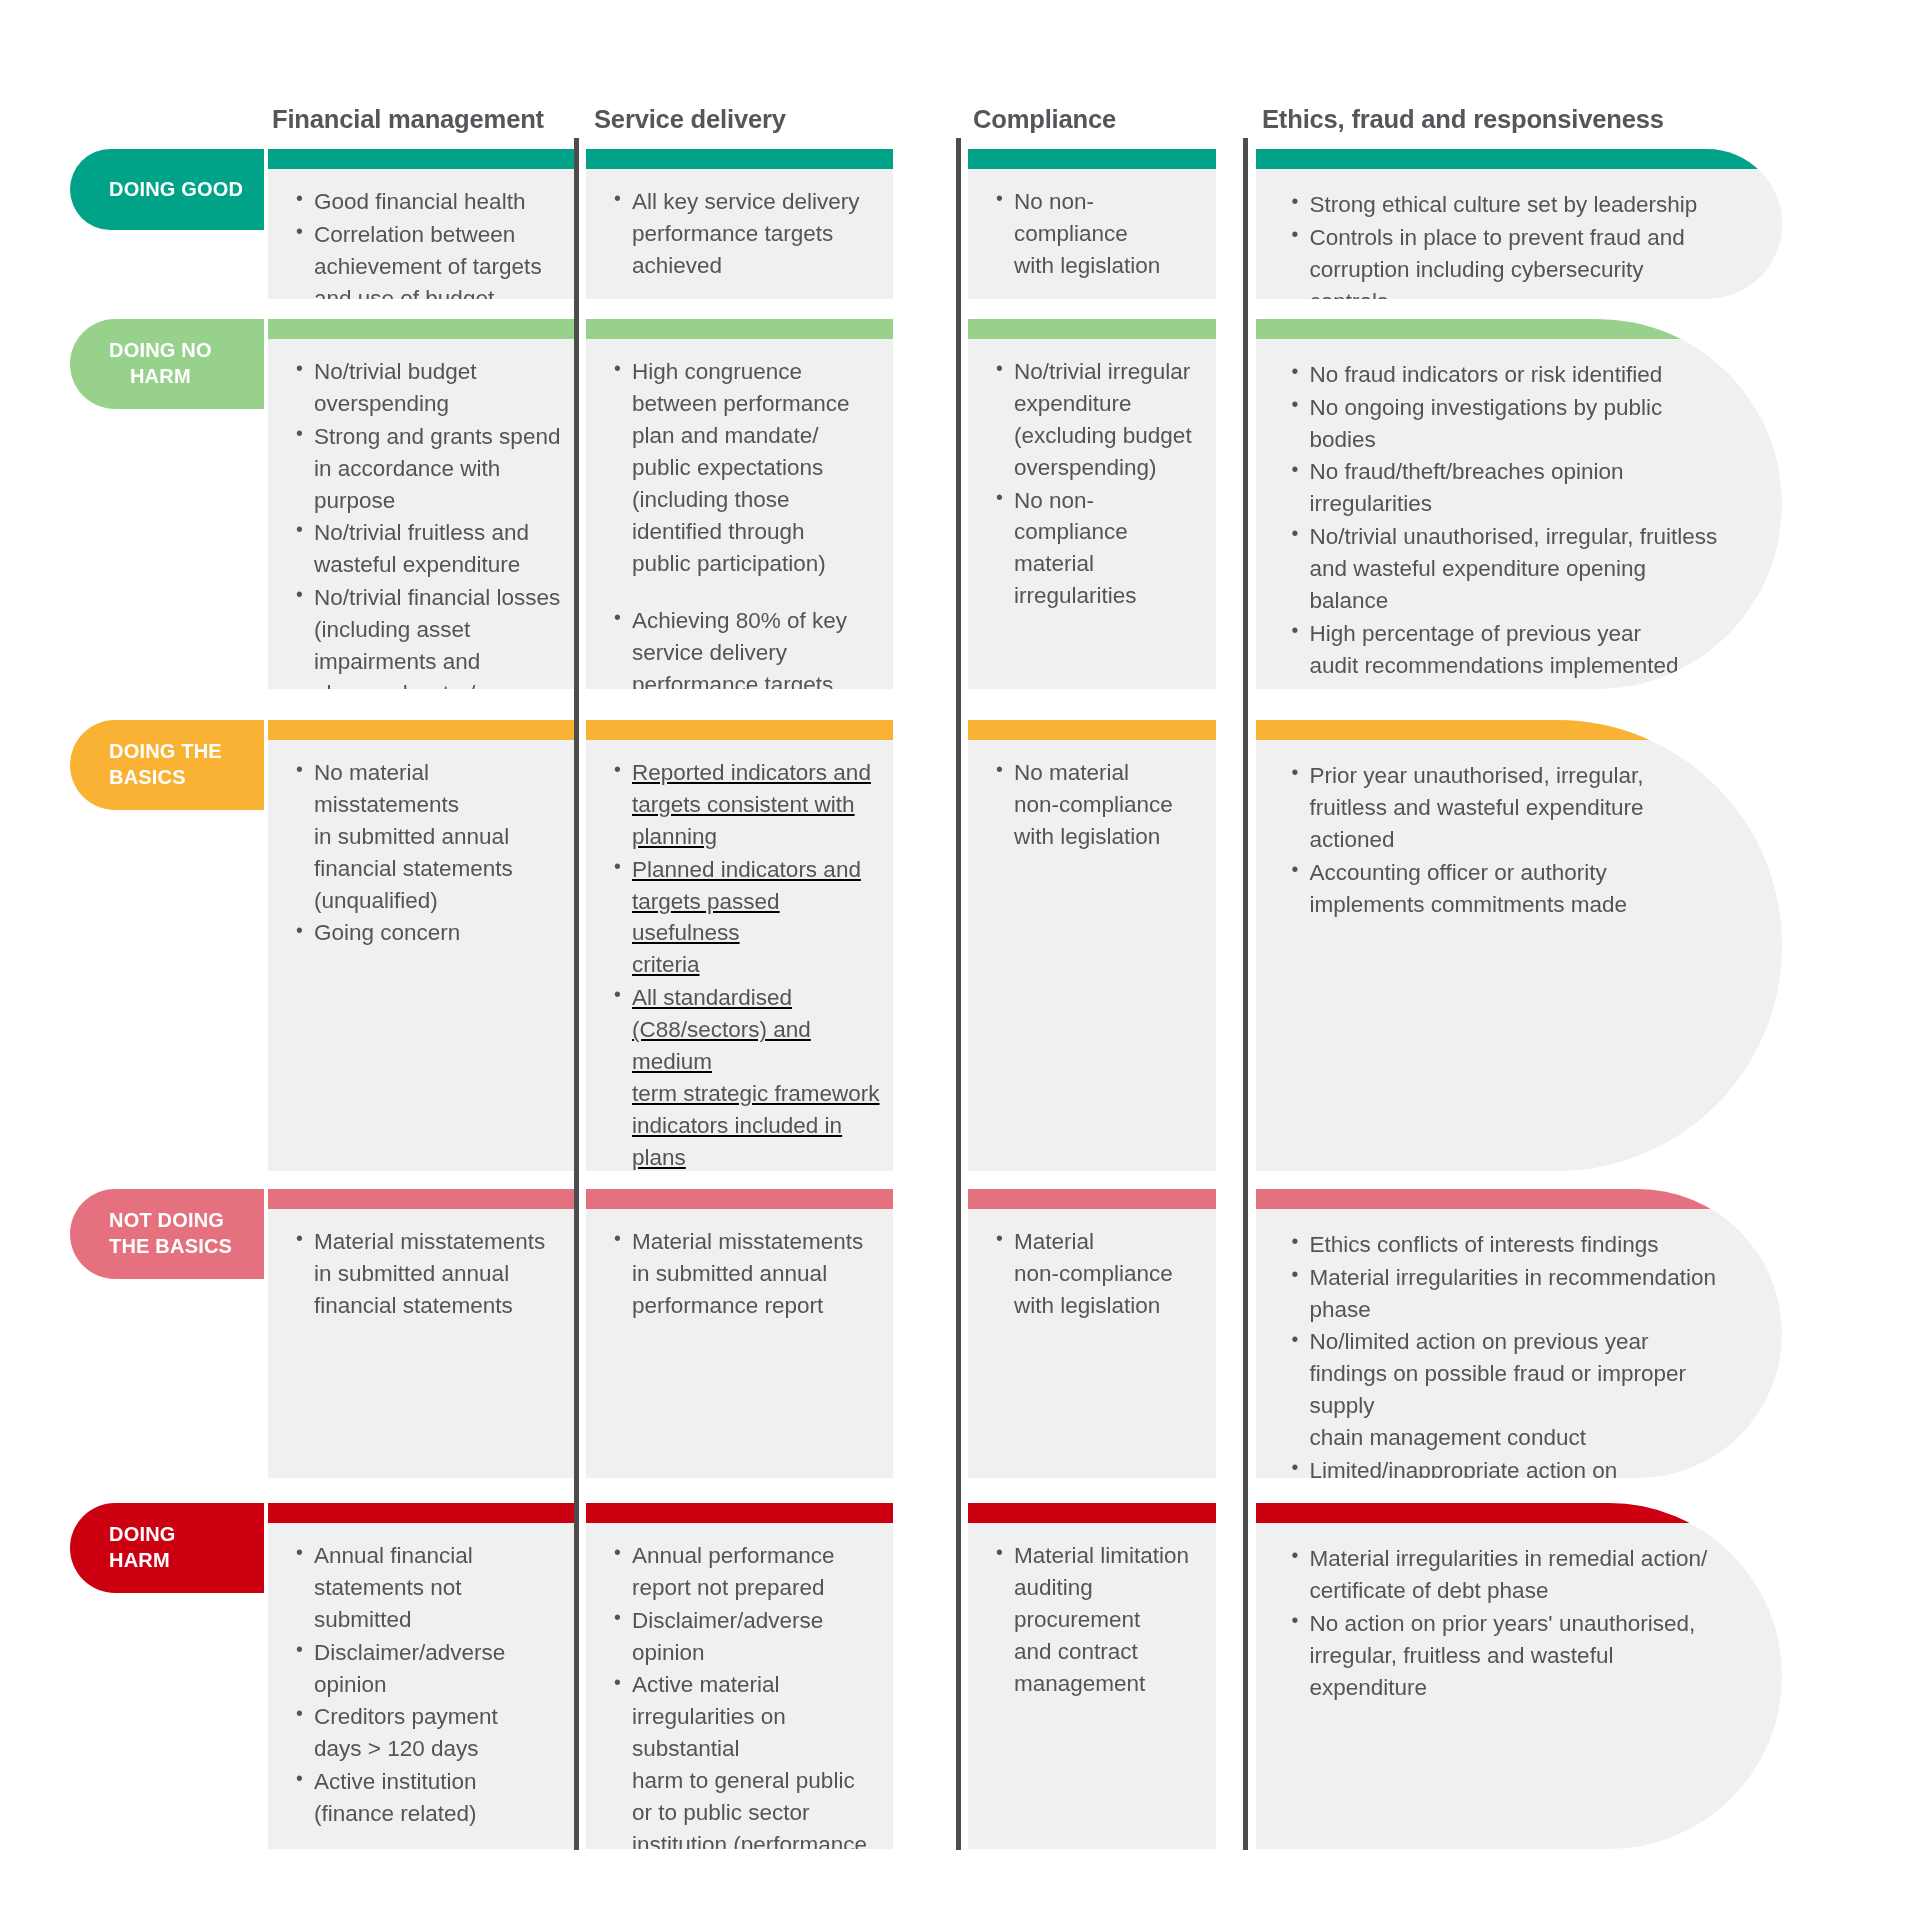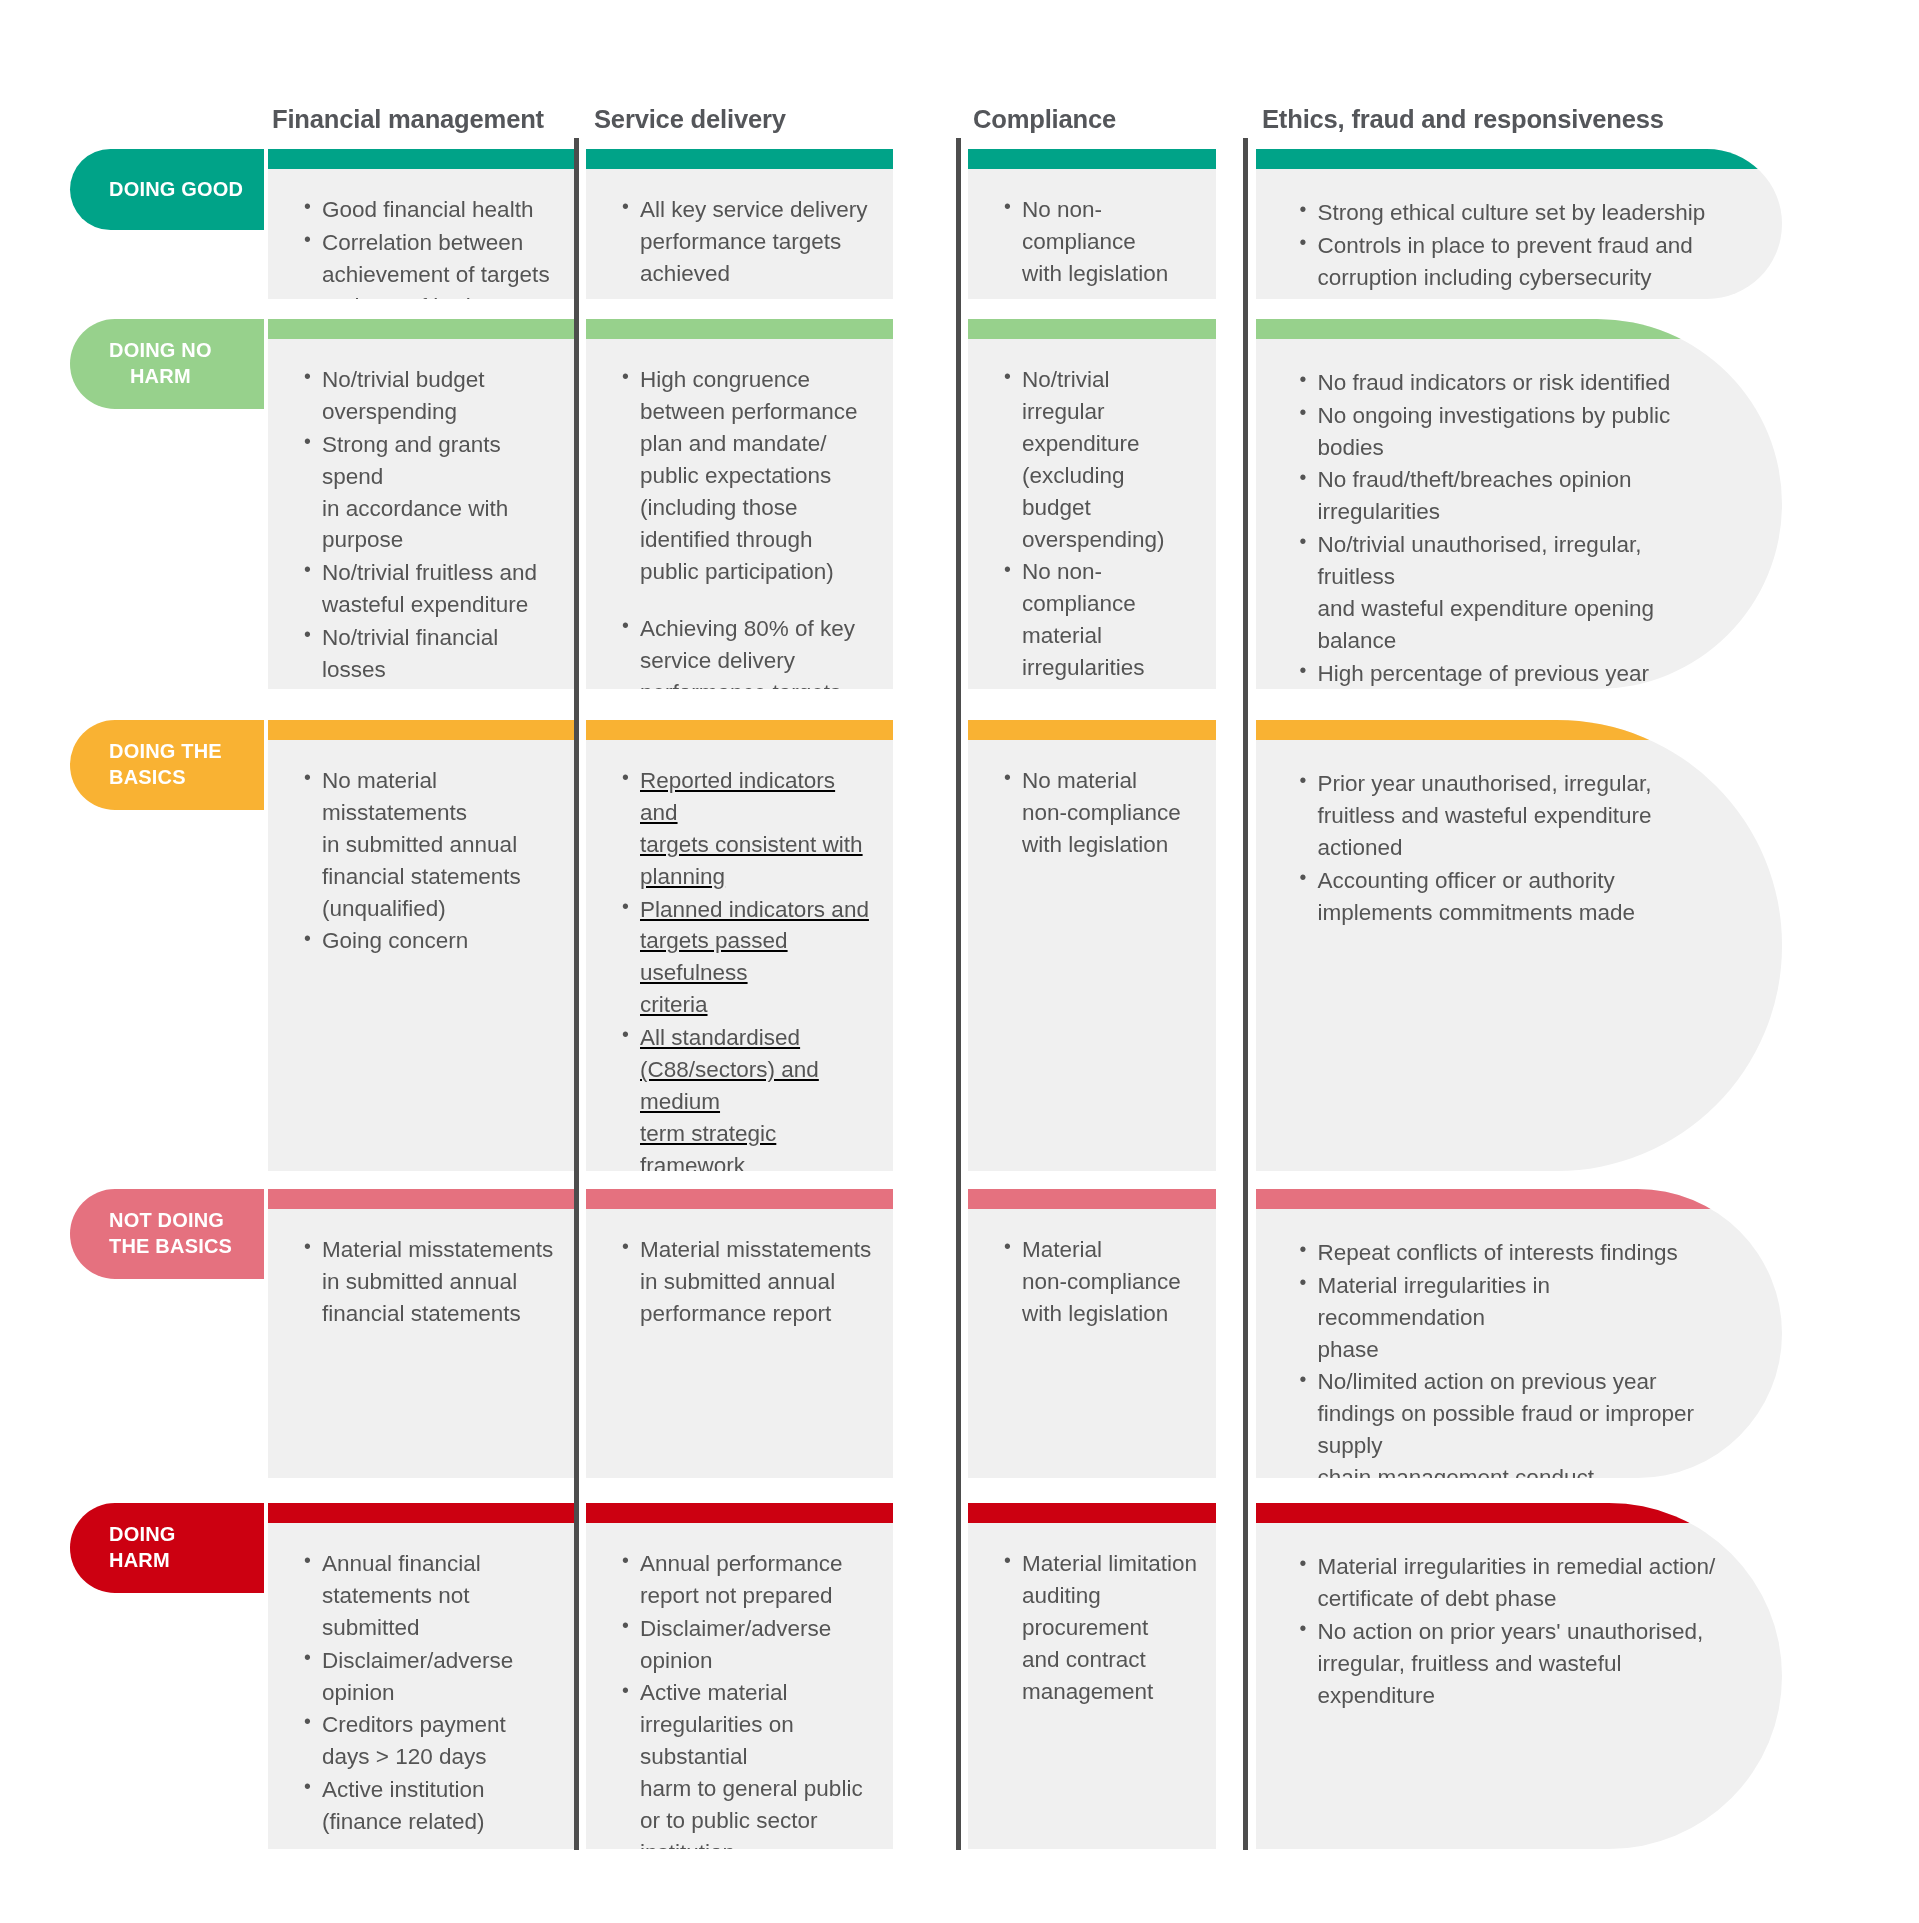--- a/index.html
+++ b/index.html
@@ -91,21 +91,21 @@
   .cell.last .accent {
     border-radius: 0 225px 0 0;
   }
 
   .bullets {
     position: absolute;
     left: 0;
     right: 0;
     top: 19.5px;
     list-style: none;
-    margin: 12px;
+    margin: 4px;
     padding: 0;
   }
   .bullets li {
     position: relative;
     color: #545454;
     font-size: 22.5px;
     line-height: 1.42;
     padding-left: 22.5px;
     margin: 0 0 0.8px 0;
     white-space: pre-line;
@@ -317,21 +317,21 @@
           <div class="accent" style="background: rgb(229, 113, 127);"></div>
           <ul class="bullets" style="padding-left: 19.5px; padding-right: 6px; padding-top: 13.5px;">
             <li>Material
 non-compliance
 with legislation</li>
           </ul>
         </div>
         <div class="cell last" style="left: 1256px; width: 526px; height: 289px;">
           <div class="accent" style="background: rgb(229, 113, 127);"></div>
           <ul class="bullets" style="padding-left: 27px; padding-right: 53px; padding-top: 16.5px;">
-            <li>Repeat conflicts of interests findings</li>
+            <li>Ethics conflicts of interests findings</li>
             <li>Material irregularities in recommendation
 phase</li>
             <li>No/limited action on previous year
 findings on possible fraud or improper supply
 chain management conduct</li>
             <li>Limited/inappropriate action on
 prior years' unauthorised, irregular, fruitless
 and wasteful expenditure</li>
           </ul>
         </div>

